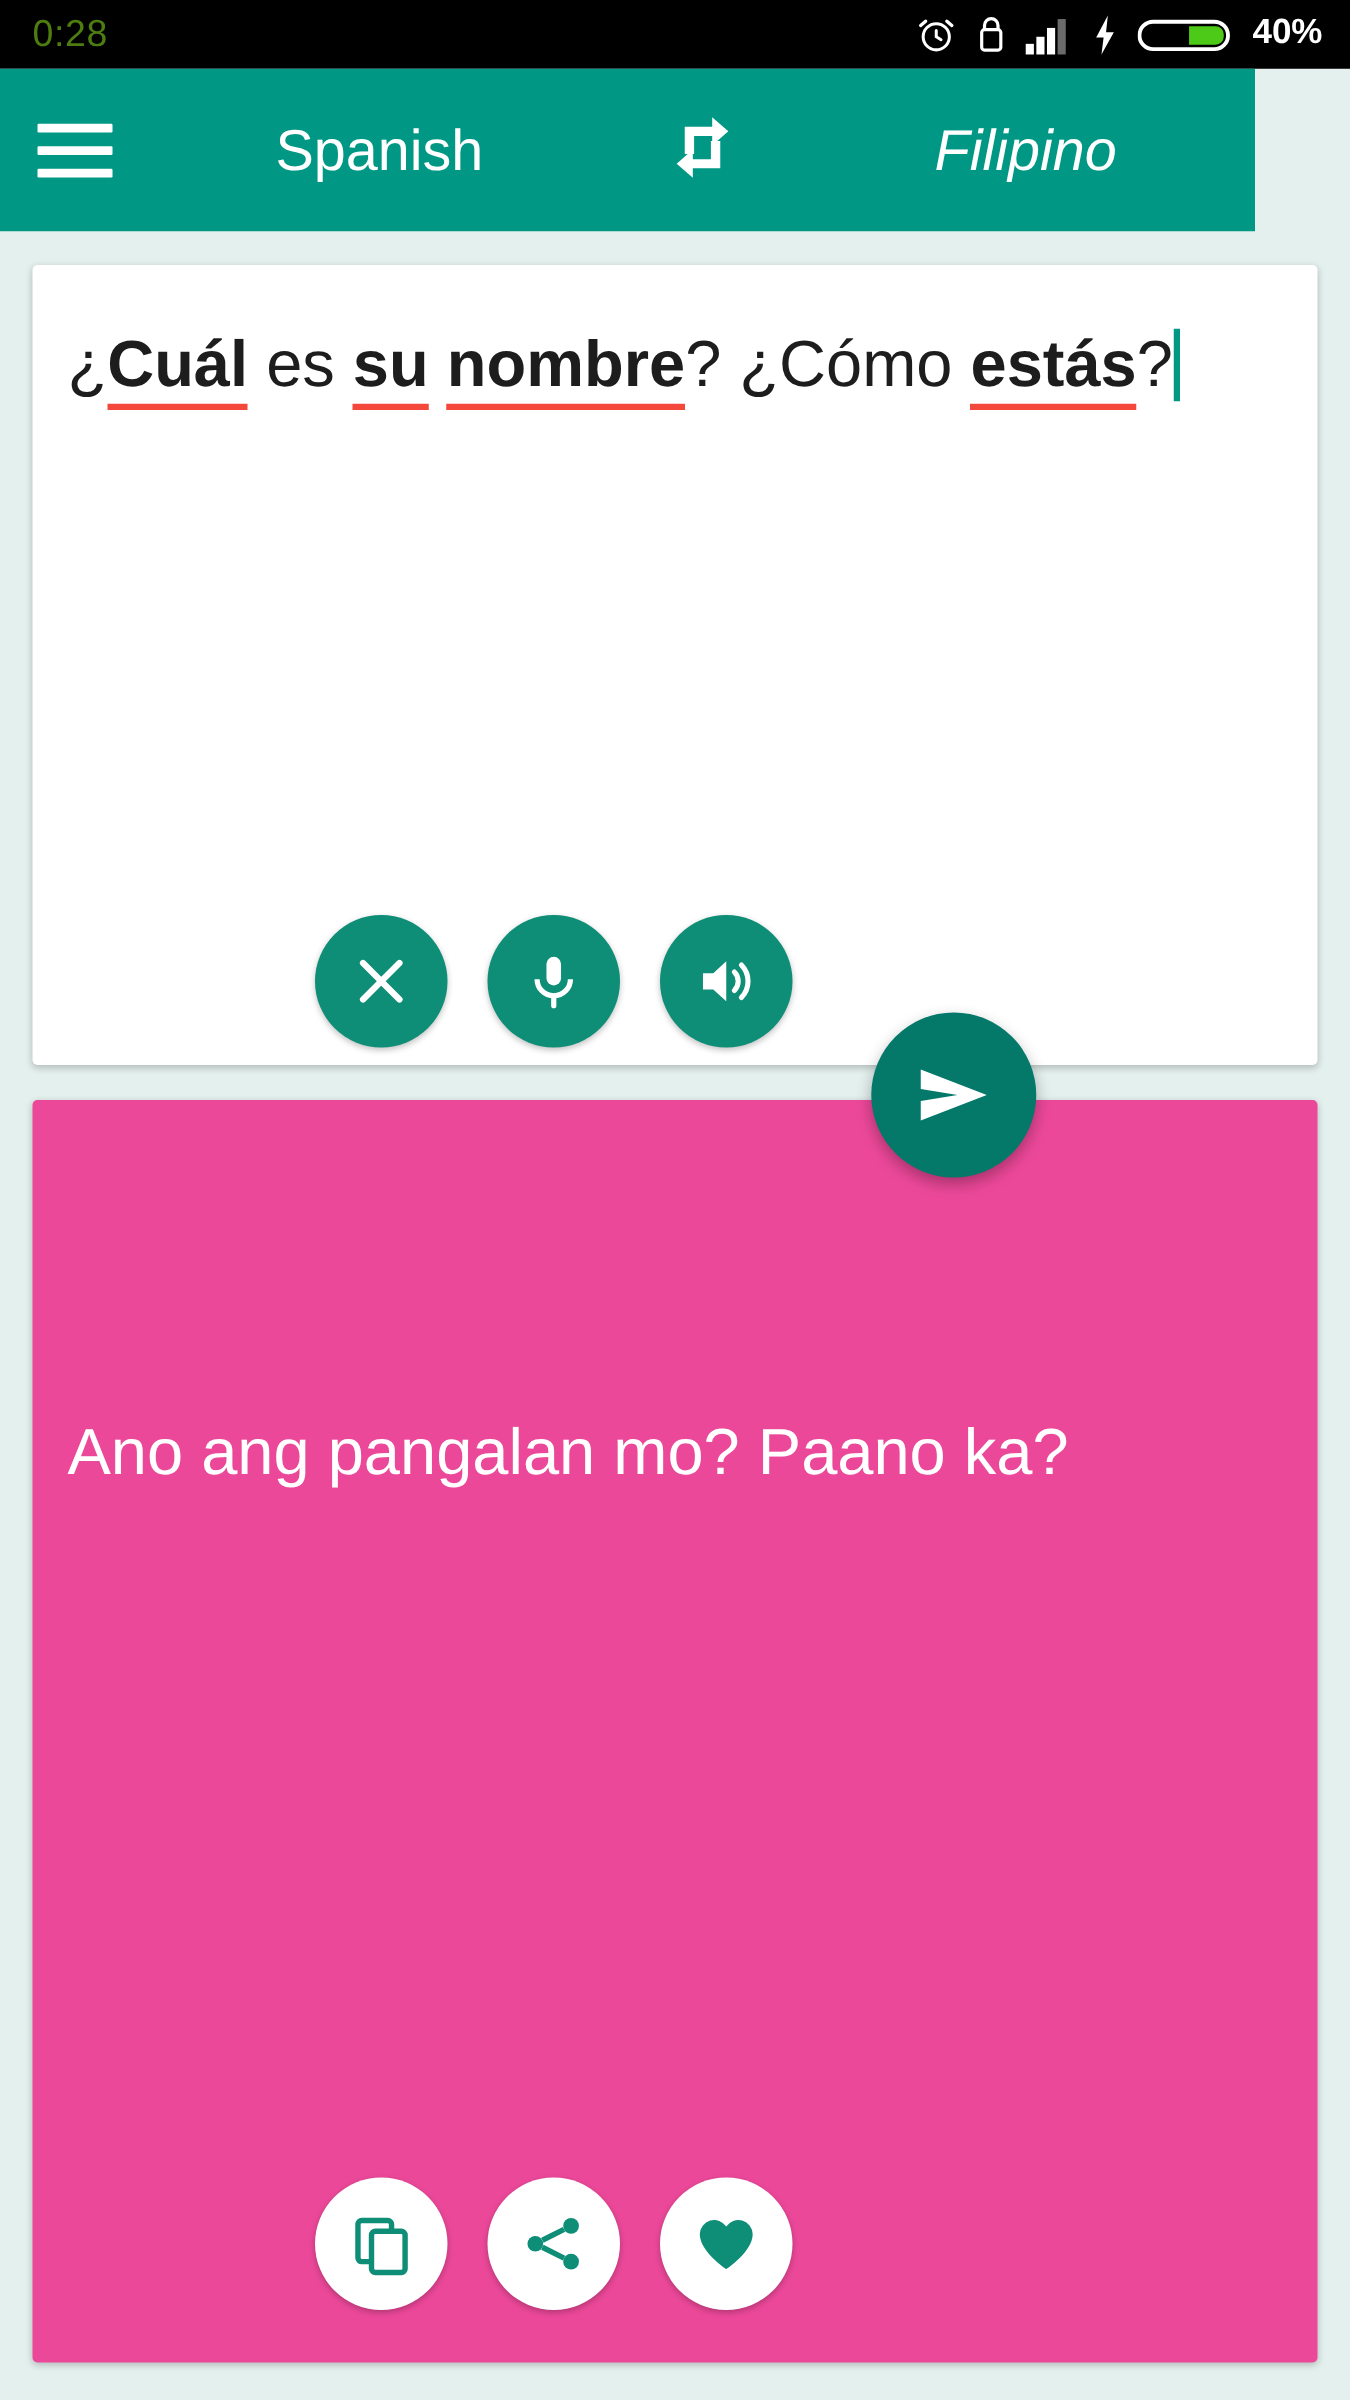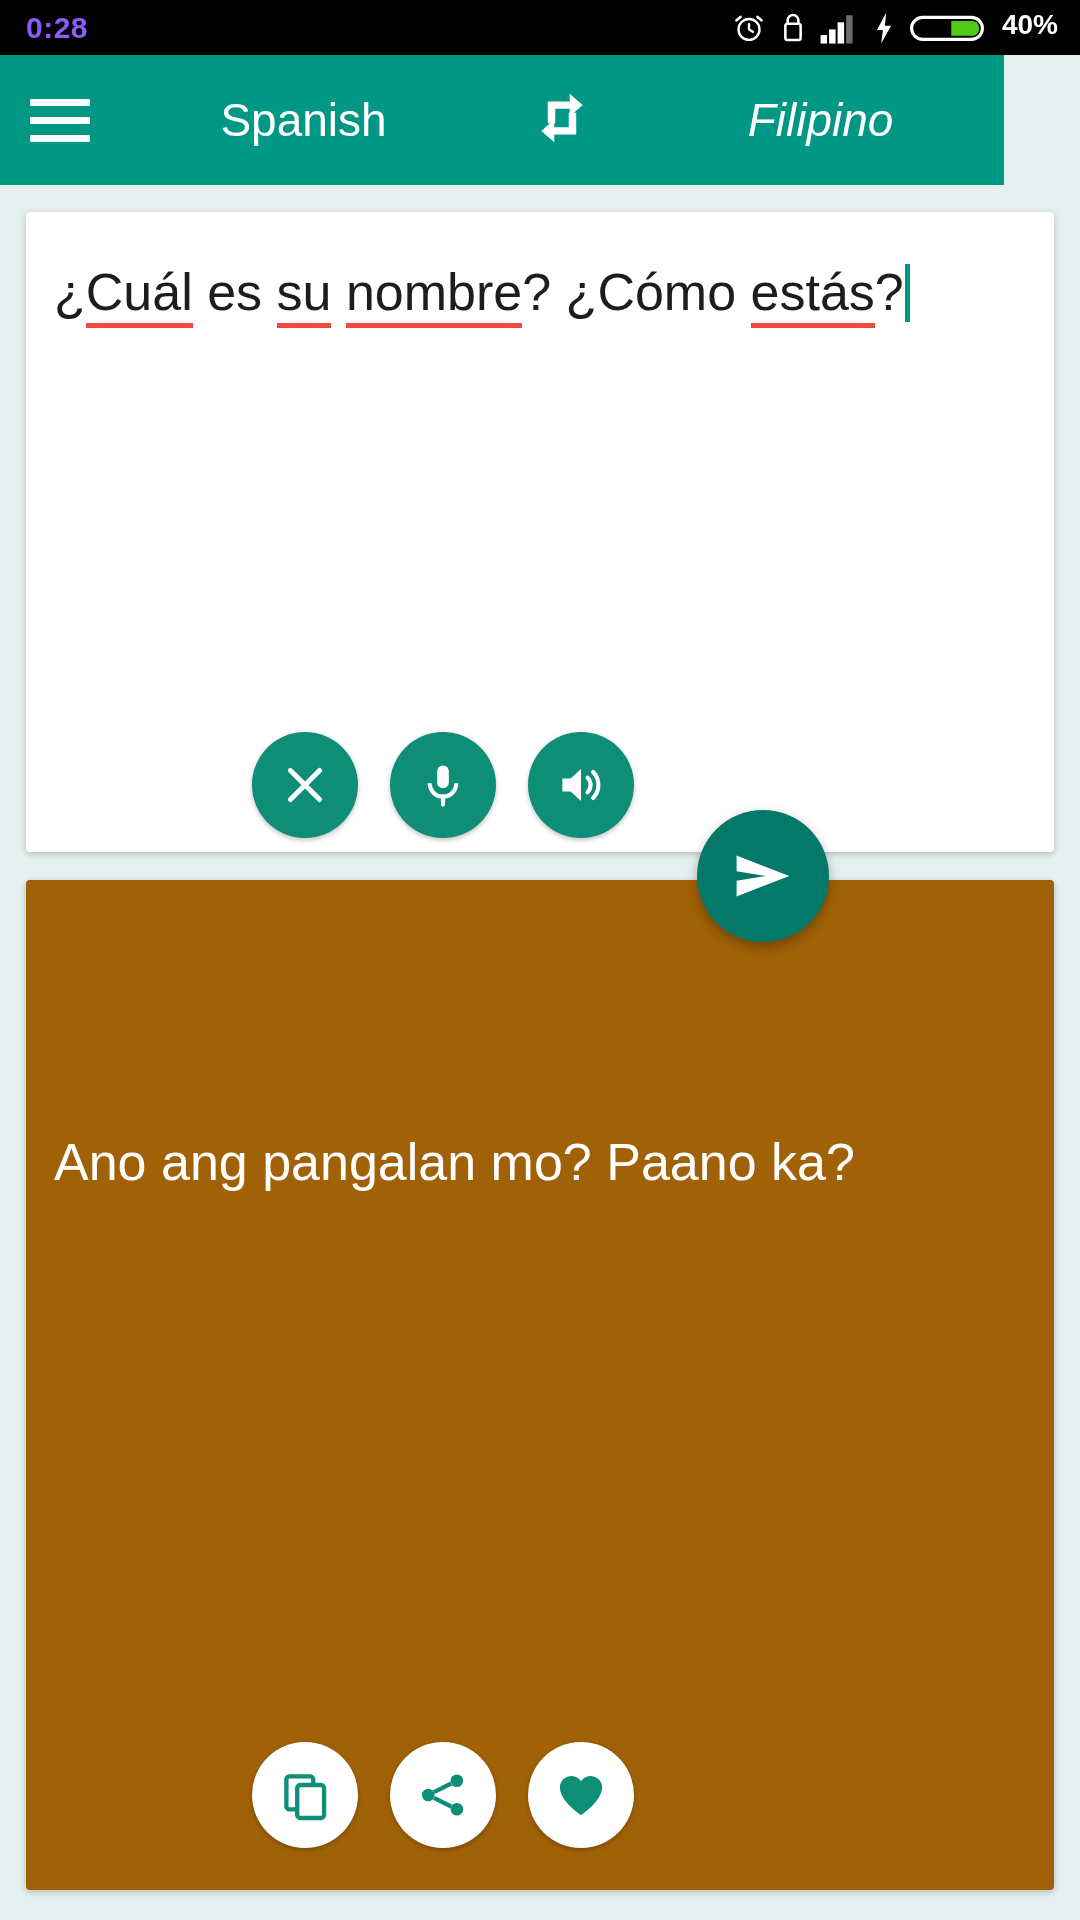--- a/index.html
+++ b/index.html
@@ -25,23 +25,23 @@
     position: absolute;
     top: 0; left: 0;
     width: 1080px;
     height: 55px;
     background: #000000;
     display: flex;
     align-items: center;
     padding: 0 22px 0 26px;
   }
   .status-time {
-    color: #8b5cf6;
+    color: #4d7c0f;
     font-size: 30px;
-    font-weight: bold;
+    font-weight: normal;
     letter-spacing: 0.5px;
     line-height: 1;
   }
   .status-spacer { flex: 1; }
   .status-icons {
     display: flex;
     align-items: flex-start;
     gap: 14px;
   }
   .status-icons svg { display: block; }
@@ -108,36 +108,37 @@
     box-shadow: 0 2px 6px rgba(0,0,0,0.22);
   }
   .input-card {
     top: 212px;
     height: 640px;
     background: #ffffff;
   }
   .output-card {
     top: 880px;
     height: 1010px;
-    background: #a16207;
+    background: #ec4899;
   }
 
   .input-text {
     position: absolute;
     top: 48px;
     left: 28px;
     right: 28px;
     font-size: 52px;
     color: #1d1d1d;
     line-height: 1.25;
     white-space: nowrap;
   }
   .input-text .misspelled {
     border-bottom: 5px solid #f4483c;
     padding-bottom: 2px;
+    font-weight: bold;
   }
   .caret {
     display: inline-block;
     width: 5px;
     height: 58px;
     background: #009884;
     vertical-align: -12px;
     margin-left: 1px;
   }
 

